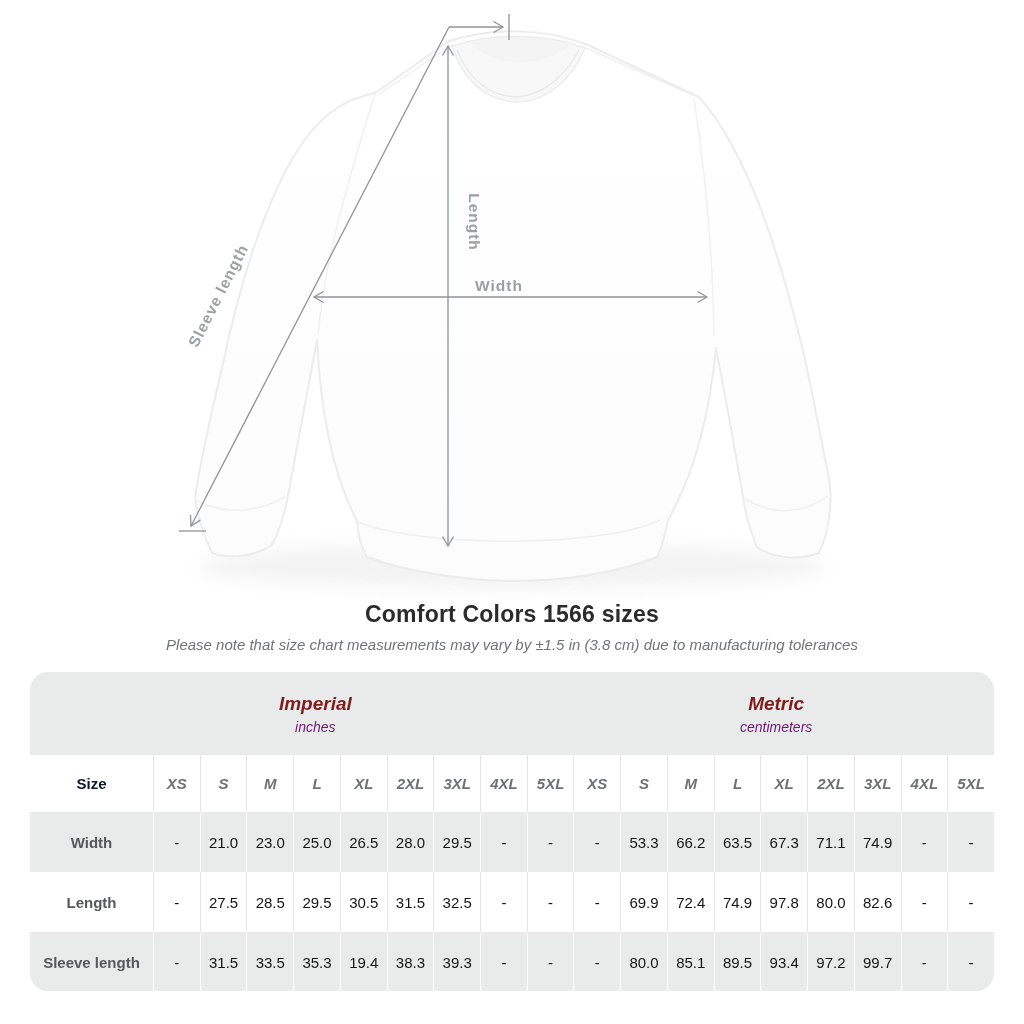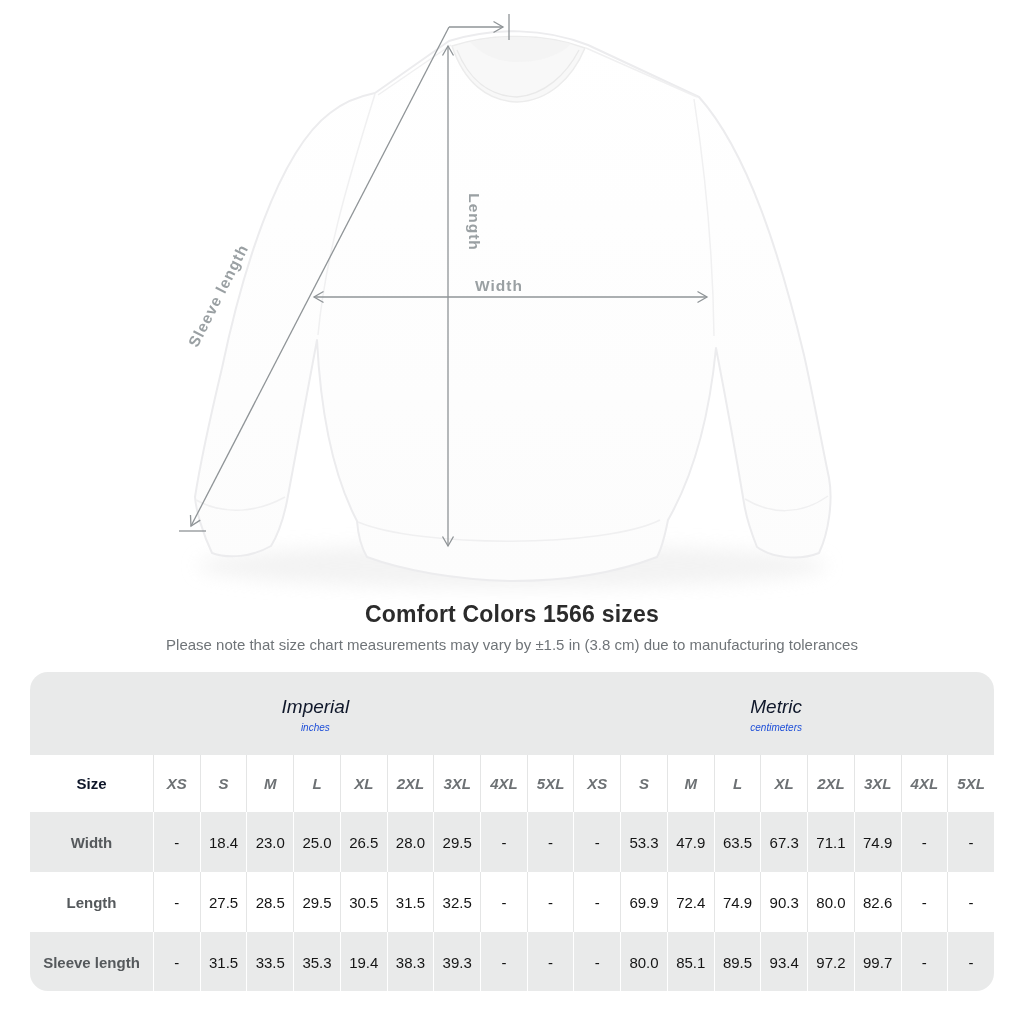--- a/index.html
+++ b/index.html
@@ -14,36 +14,36 @@
     font-family:"Liberation Sans", sans-serif;
     font-weight:bold;font-size:15.5px;letter-spacing:1px;fill:#9aa0a3;
   }
   
   .title{
     position:absolute;left:0;top:601px;width:1024px;text-align:center;
     font-size:23px;font-weight:bold;color:#2b2b2b;letter-spacing:.2px;
   }
   .subtitle{
     position:absolute;left:0;top:636px;width:1024px;text-align:center;
-    font-size:15px;color:#6f7478;
+    font-size:15px;font-style:italic;color:#6f7478;
   }
   
   .size-chart{
     position:absolute;left:30px;top:672px;width:964px;height:319px;
     border-radius:18px;overflow:hidden;background:#ffffff;
   }
   .band{position:relative;height:83px;background:#e9eaea;}
   .unit-group{
     position:absolute;top:50%;transform:translate(-50%,-50%);
     text-align:center;white-space:nowrap;
   }
   .unit-group.imperial{left:29.6%;}
   .unit-group.metric{left:77.4%;}
-  .unit-label{font-size:19px;font-weight:normal;font-style:italic;color:#0f172a;}
-  .unit-sub{font-size:10px;font-style:italic;color:#1d4ed8;margin-top:4px;}
+  .unit-label{font-size:19px;font-weight:bold;font-style:italic;color:#7f1d1d;}
+  .unit-sub{font-size:14px;font-style:italic;color:#701a75;margin-top:4px;}
   table.chart{
     width:964px;border-collapse:separate;border-spacing:0;table-layout:fixed;
   }
   table.chart td{
     text-align:center;vertical-align:middle;padding:0;
     font-size:15px;color:#151515;
   }
   tr.header-row{height:57px;background:#ffffff;}
   tr.header-row td{font-weight:bold;color:#6d7174;}
   tr.header-row td:first-child{color:#0f172a;}
@@ -191,31 +191,31 @@
             <td>L</td>
             <td>XL</td>
             <td>2XL</td>
             <td>3XL</td>
             <td>4XL</td>
             <td>5XL</td>
           </tr>
           <tr class="data-row row-gray">
             <td>Width</td>
             <td>-</td>
-            <td>18.4</td>
+            <td>21.0</td>
             <td>23.0</td>
             <td>25.0</td>
             <td>26.5</td>
             <td>28.0</td>
             <td>29.5</td>
             <td>-</td>
             <td>-</td>
             <td>-</td>
             <td>53.3</td>
-            <td>47.9</td>
+            <td>66.2</td>
             <td>63.5</td>
             <td>67.3</td>
             <td>71.1</td>
             <td>74.9</td>
             <td>-</td>
             <td>-</td>
           </tr>
           <tr class="data-row row-white">
             <td>Length</td>
             <td>-</td>
@@ -224,21 +224,21 @@
             <td>29.5</td>
             <td>30.5</td>
             <td>31.5</td>
             <td>32.5</td>
             <td>-</td>
             <td>-</td>
             <td>-</td>
             <td>69.9</td>
             <td>72.4</td>
             <td>74.9</td>
-            <td>90.3</td>
+            <td>97.8</td>
             <td>80.0</td>
             <td>82.6</td>
             <td>-</td>
             <td>-</td>
           </tr>
           <tr class="data-row row-gray">
             <td>Sleeve length</td>
             <td>-</td>
             <td>31.5</td>
             <td>33.5</td>

